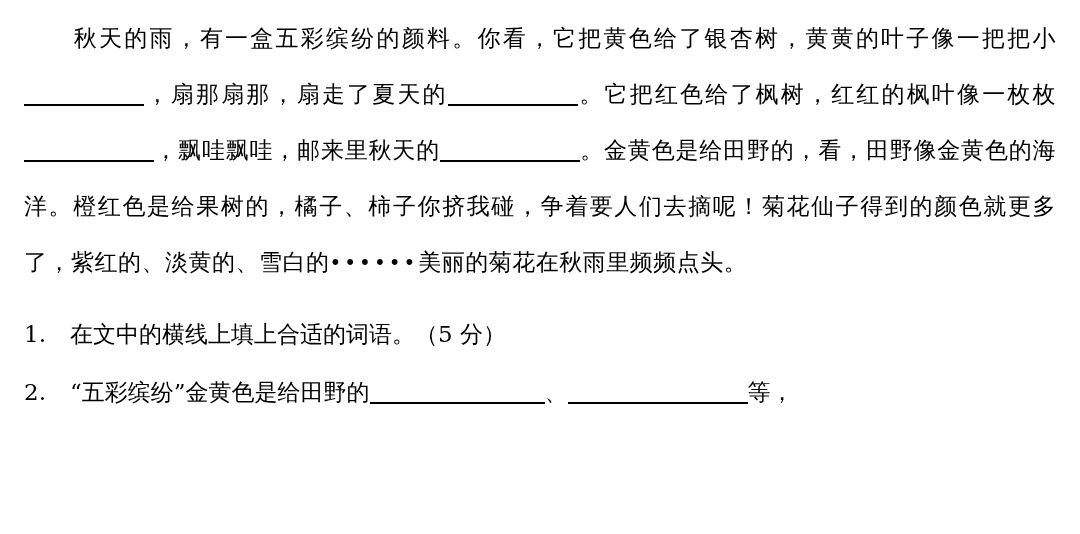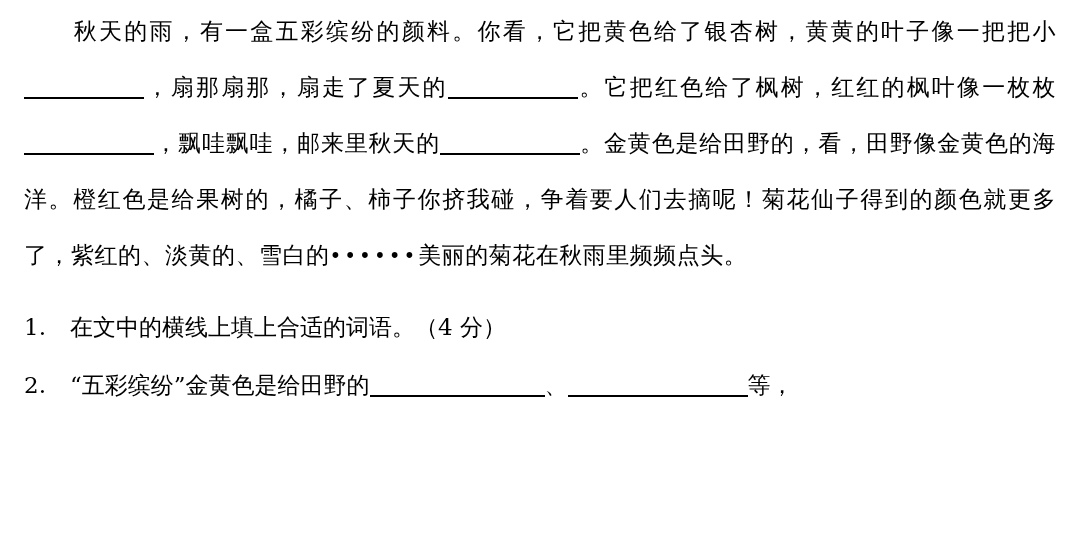--- a/index.html
+++ b/index.html
@@ -11,21 +11,21 @@
     width: 1080px;
     height: 534px;
     overflow: hidden;
     font-family: "DejaVu Serif", "Liberation Serif", serif;
     color: #000000;
   }
   .page {
     width: 1080px;
     height: 534px;
     box-sizing: border-box;
-    padding: 3px 24px 0 24px;
+    padding: 10px 24px 0 24px;
     position: relative;
   }
   .passage {
     font-size: 23px;
     line-height: 56px;
     letter-spacing: 0.5px;
     text-align: justify;
     text-justify: inter-character;
   }
   .passage .indent {
@@ -72,20 +72,20 @@
 <body>
 
 <div class="page">
 
   <div class="passage">
     <span class="indent"></span><span>秋天的雨，有一盒五彩缤纷的颜料。你看，它把黄色给了银杏树，黄黄的叶</span><span>子像一把把小</span><span class="blank b1"></span><span>，扇那扇那，扇走了夏天的</span><span class="blank b2"></span><span>。它把红色给了</span><span>枫树，红红的枫叶像一枚枚</span><span class="blank b3"></span><span>，飘哇飘哇，邮来里秋天的</span><span class="blank b4"></span><span>。</span><span>金黄色是给田野的，看，田野像金黄色的海洋。橙红色是给果树的，橘子、柿子</span><span>你挤我碰，争着要人们去摘呢！菊花仙子得到的颜色就更多了，紫红的、淡黄的、</span><span>雪白的</span><span class="dots">••••••</span><span>美丽的菊花在秋雨里频频点头。</span>
   </div>
 
   <div class="questions">
     <div class="q-row">
-      <span class="q-num">1.</span><span>在文中的横线上填上合适的词语。（4 分）</span>
+      <span class="q-num">1.</span><span>在文中的横线上填上合适的词语。（5 分）</span>
     </div>
     <div class="q-row">
       <span class="q-num">2.</span><span>“五彩缤纷”金黄色是给田野的</span><span class="qblank qb1"></span><span>、</span><span class="qblank qb2"></span><span>等，</span>
     </div>
   </div>
 
 </div>
 
 </body></html>

